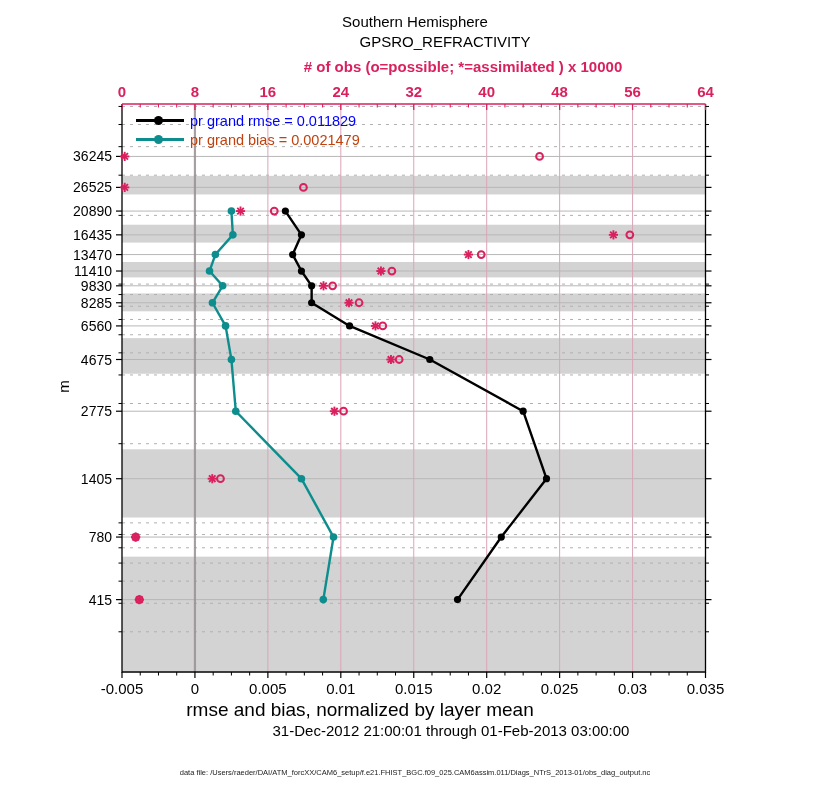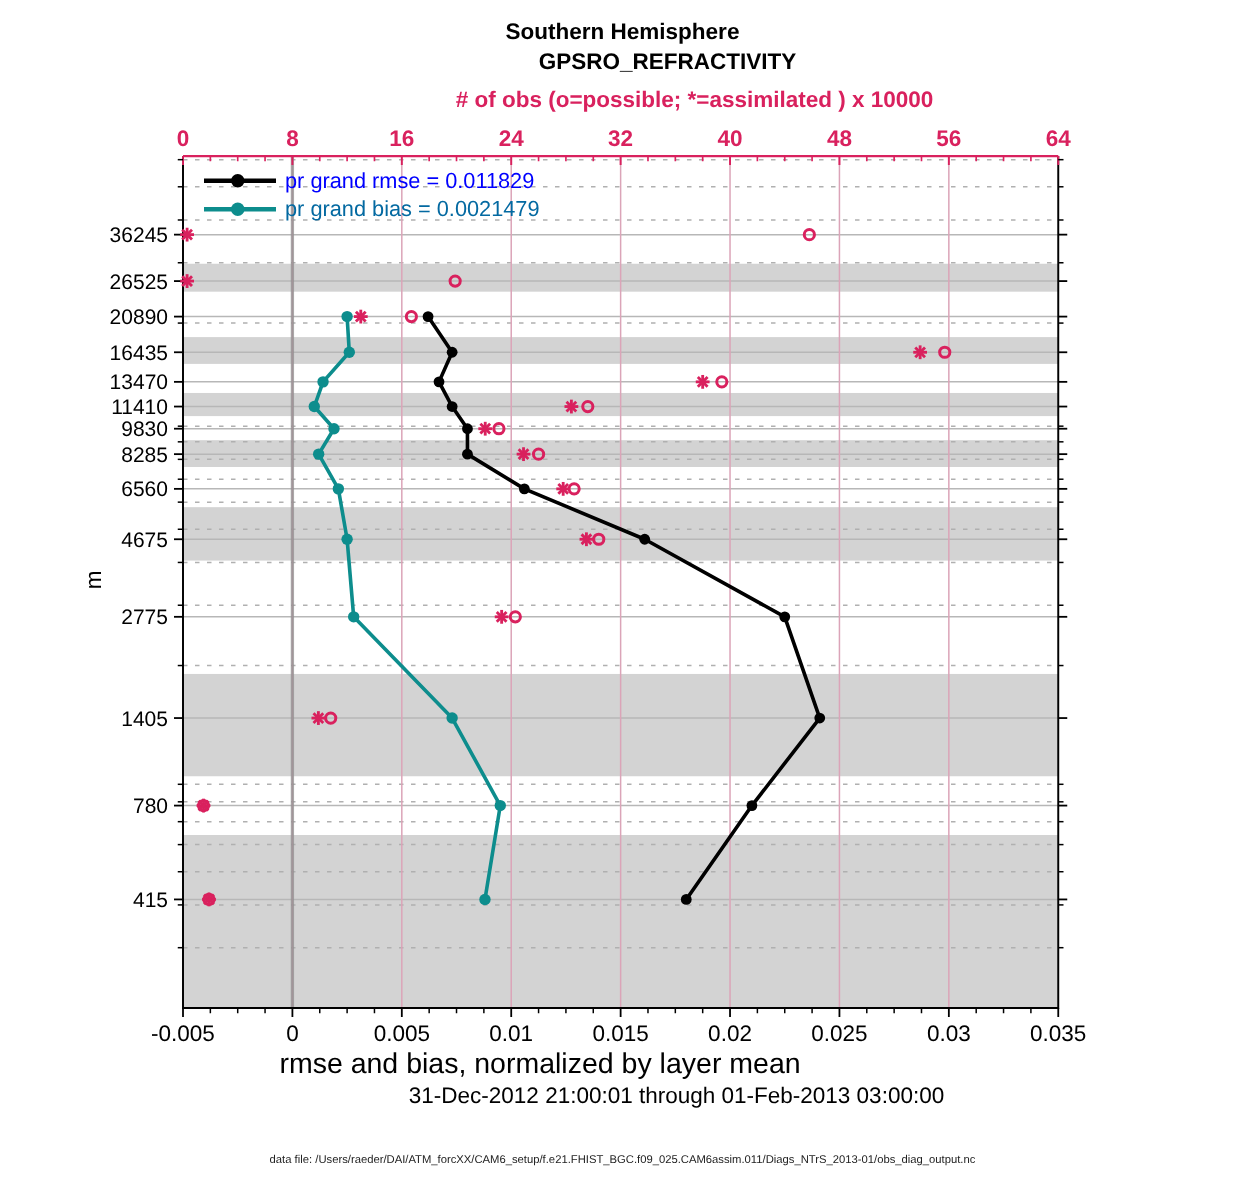--- a/index.html
+++ b/index.html
@@ -1,18 +1,18 @@
 <!DOCTYPE html>
 <html><head>
 <meta charset="utf-8">
 <style>
   html,body{margin:0;padding:0;background:#ffffff;}
   #fig{position:relative;width:830px;height:800px;background:#ffffff;overflow:hidden;
        font-family:"Liberation Sans",sans-serif;}
-  .ttl{position:absolute;left:0;width:830px;text-align:center;color:#000;font-weight:bold;font-size:15px;}
+  .ttl{position:absolute;left:0;width:830px;text-align:center;color:#000;font-weight:normal;font-size:15px;}
   #title1{top:13px;}
   #title2{top:33px;padding-left:30px;}
   #obslabel{position:absolute;left:0;width:830px;text-align:center;top:58px;font-size:15px;font-weight:bold;padding-left:48px;}
   #xlabel{position:absolute;left:0;width:720px;text-align:center;top:699px;font-size:19px;color:#000;}
   #timespan{position:absolute;left:0;width:830px;text-align:center;top:722px;font-size:15px;color:#000;margin-left:36px;}
   #datafile{position:absolute;left:0;width:830px;text-align:center;top:768px;font-size:7.5px;color:#222;}
   #ylabel{position:absolute;left:48px;top:378px;width:30px;text-align:center;
           transform:rotate(-90deg);font-size:15px;color:#000;}
   #legend{position:absolute;left:136px;top:111px;}
   .legend-row{display:flex;align-items:center;height:19px;}
@@ -352,21 +352,21 @@
     <div class="legend-row">
       <span class="swatch" id="sw-rmse" style="background: rgb(0, 0, 0);">
           <span class="dot" id="dot-rmse" style="background: rgb(0, 0, 0);"></span>
         </span>
       <span class="legend-text" id="lt-rmse" style="color: rgb(0, 0, 255);">pr grand rmse = 0.011829</span>
     </div>
     <div class="legend-row">
       <span class="swatch" id="sw-bias" style="background: rgb(13, 141, 141);">
           <span class="dot" id="dot-bias" style="background: rgb(13, 141, 141);"></span>
         </span>
-      <span class="legend-text" id="lt-bias" style="color: #0369a1;">pr grand bias = 0.0021479</span>
+      <span class="legend-text" id="lt-bias" style="color: #c2410c;">pr grand bias = 0.0021479</span>
     </div>
   </div>
 
   <div id="ylabel">m</div>
   <div id="xlabel">rmse and bias, normalized by layer mean</div>
   <div id="timespan">31-Dec-2012 21:00:01 through 01-Feb-2013 03:00:00</div>
   <div id="datafile">data file: /Users/raeder/DAI/ATM_forcXX/CAM6_setup/f.e21.FHIST_BGC.f09_025.CAM6assim.011/Diags_NTrS_2013-01/obs_diag_output.nc</div>
 </div>
 
 </body></html>

